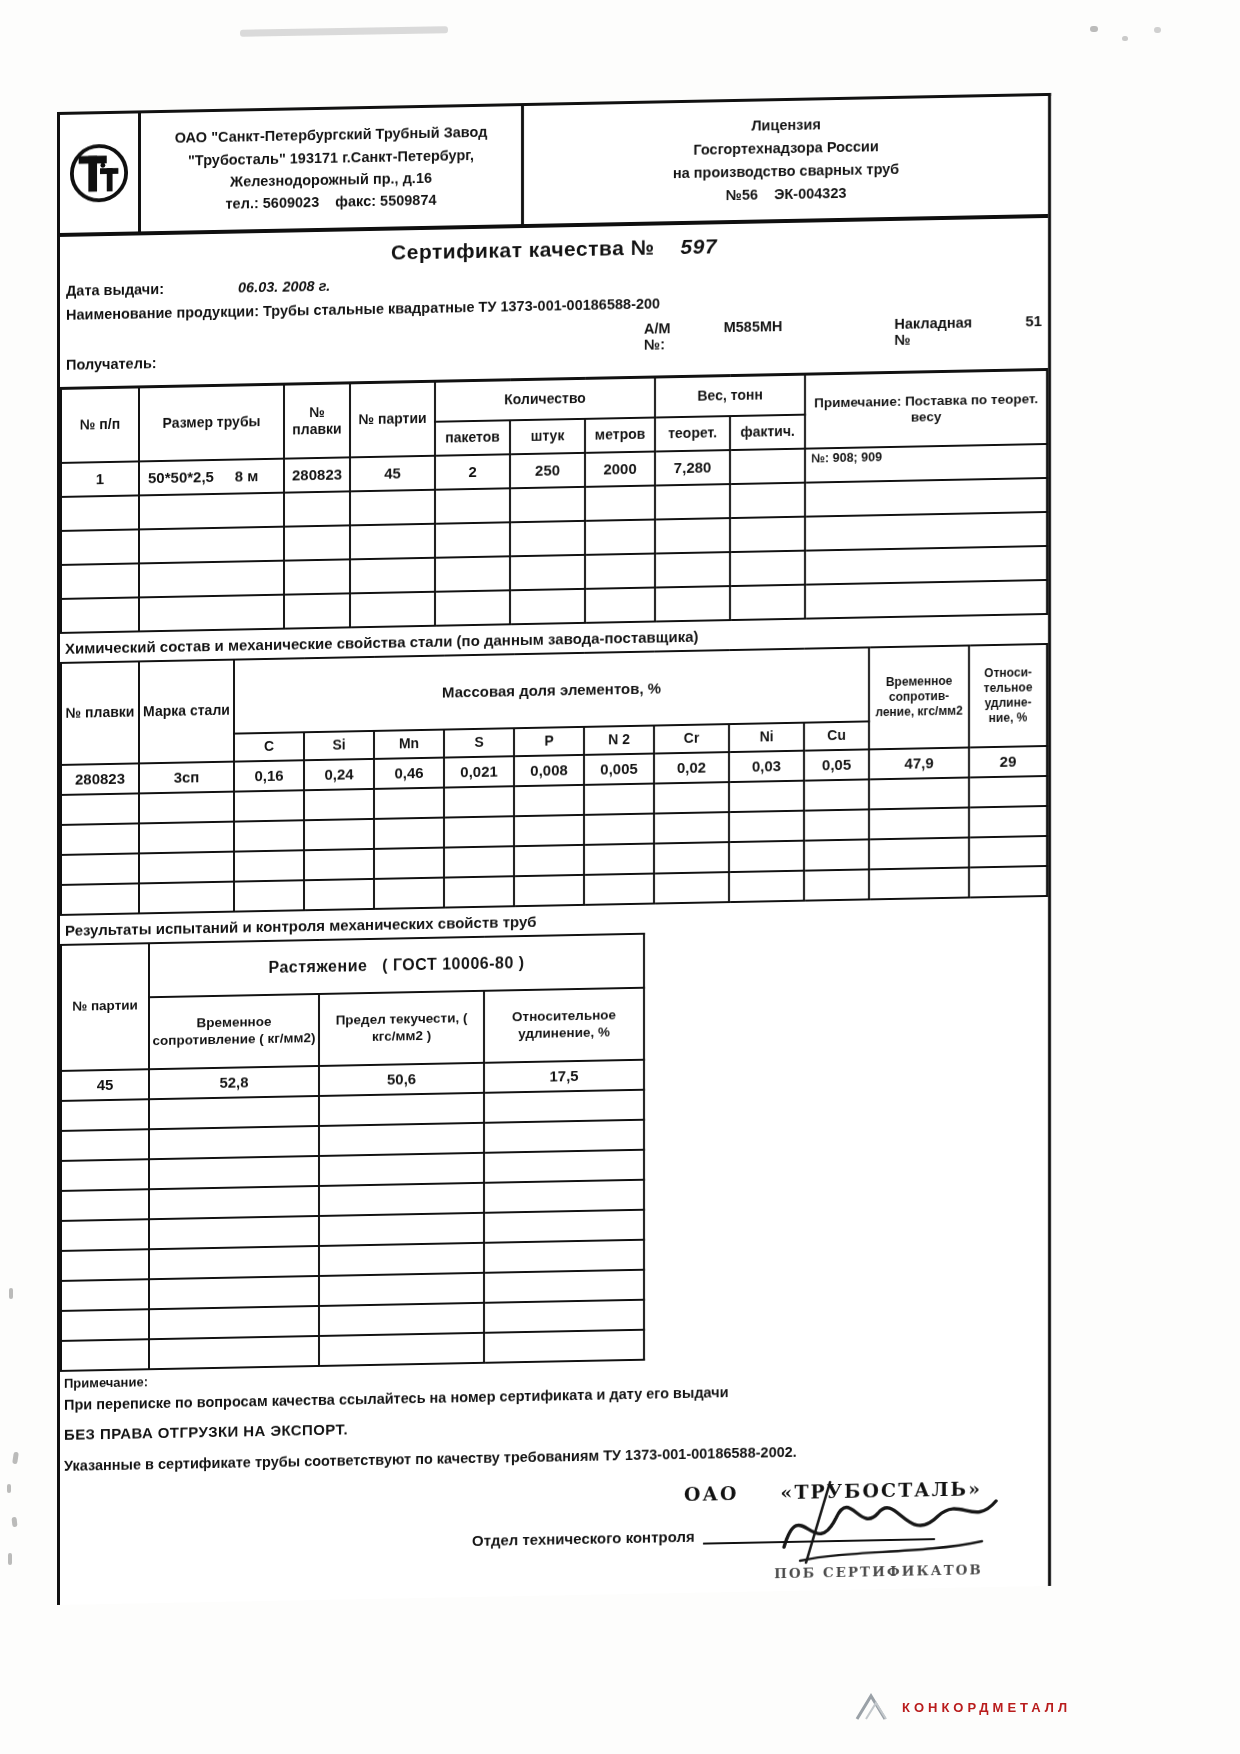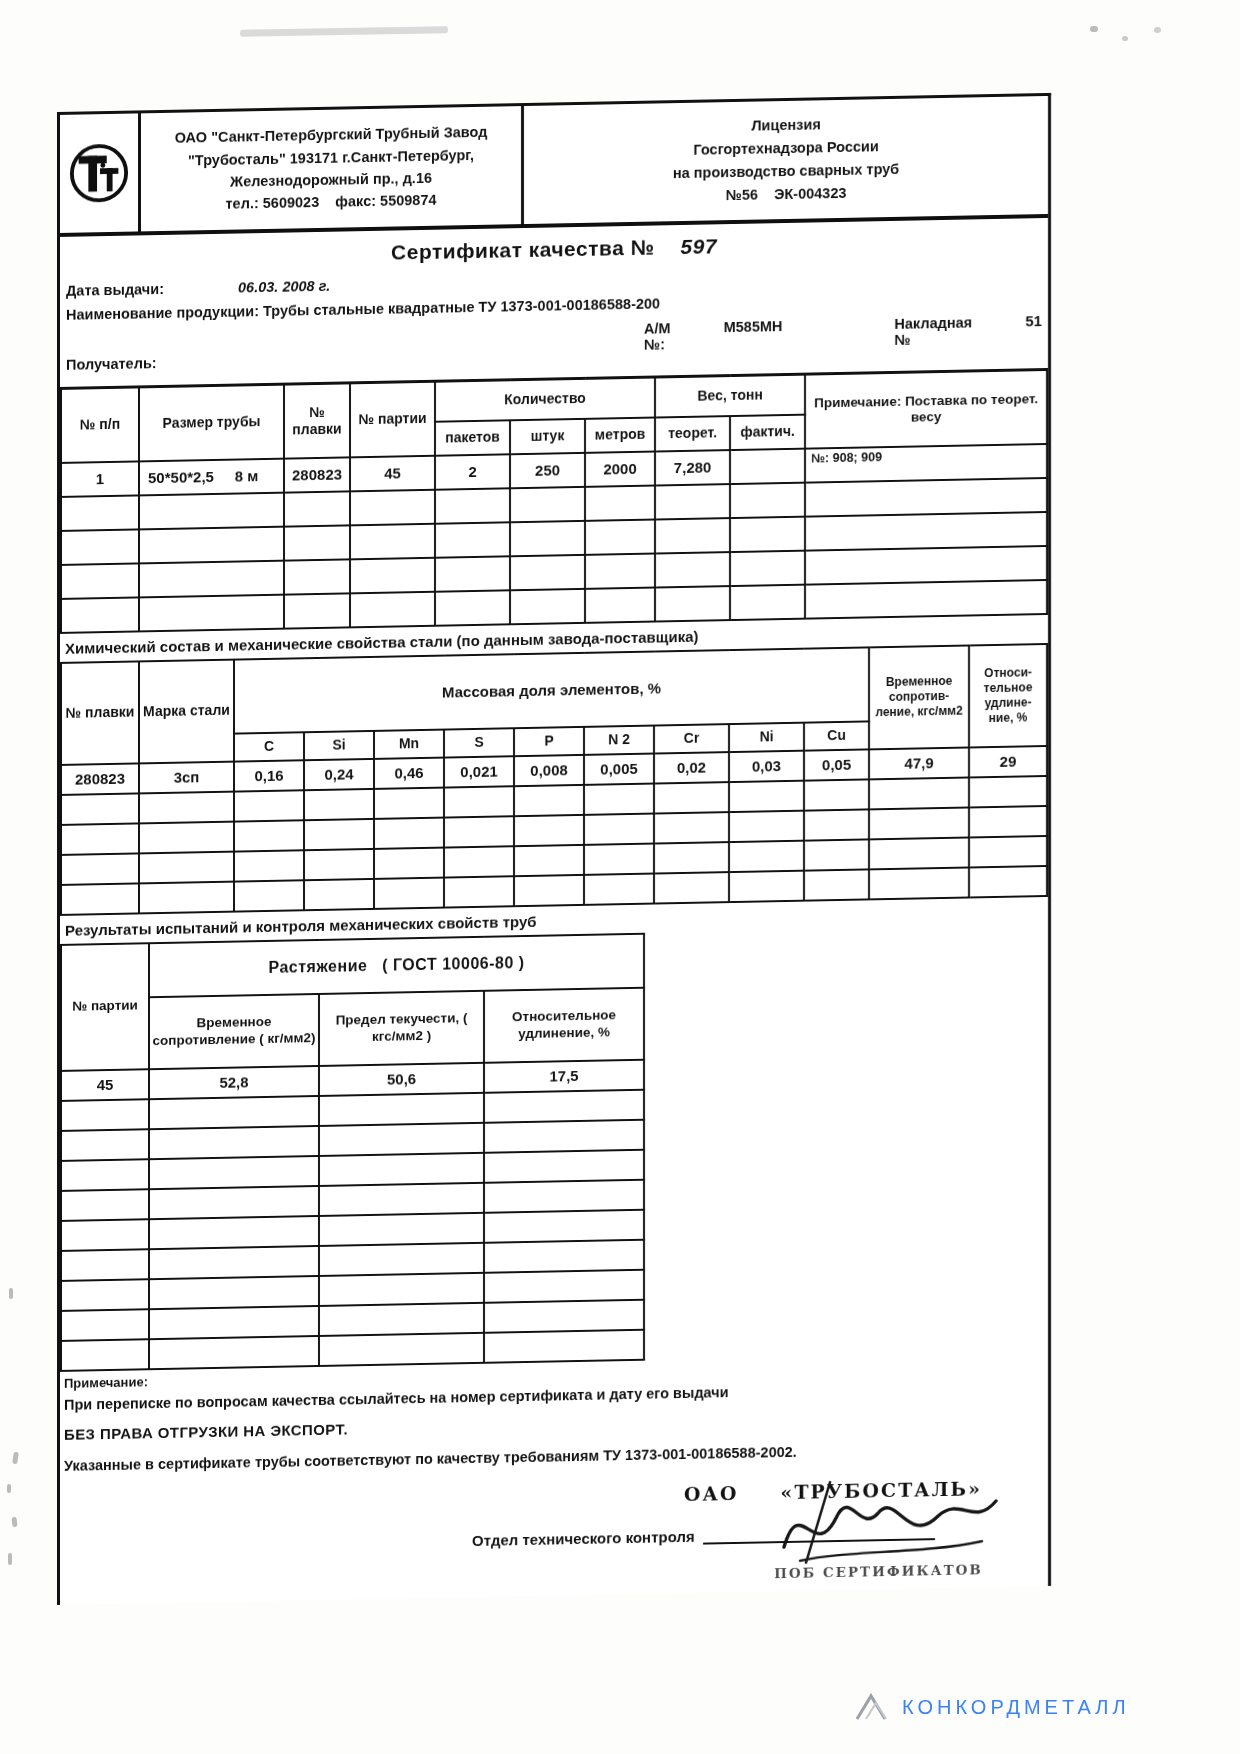--- a/index.html
+++ b/index.html
@@ -96,21 +96,21 @@
     font-weight:700;font-size:19px;letter-spacing:2px;white-space:nowrap;}
   .stamp-org .gap{display:inline-block;width:42px;}
   .signature{position:absolute;right:48px;top:2px;}
   .otk{position:absolute;left:412px;top:52px;font-weight:700;font-size:15px;display:flex;align-items:flex-end;}
   .sig-line{display:inline-block;width:232px;border-bottom:2px solid #161616;margin-left:8px;height:16px;}
   .stamp-fragment{position:absolute;left:714px;top:92px;font-family:"DejaVu Serif",serif;
     font-weight:700;font-size:13.5px;letter-spacing:2px;color:#2e2e2e;opacity:.85;}
 
   
   .watermark{position:absolute;left:852px;top:1692px;display:flex;align-items:center;gap:10px;}
-  .watermark-text{color:#3b82f6;font-size:20px;letter-spacing:4px;font-weight:400;}
+  .watermark-text{color:#b91c1c;font-size:13px;letter-spacing:4px;font-weight:700;}
 </style>
 </head>
 <body>
 
 <div class="page">
 
   <div class="artifact smudge-top"></div>
   <div class="artifact dot1"></div>
   <div class="artifact dot2"></div>
   <div class="artifact dot3"></div>

